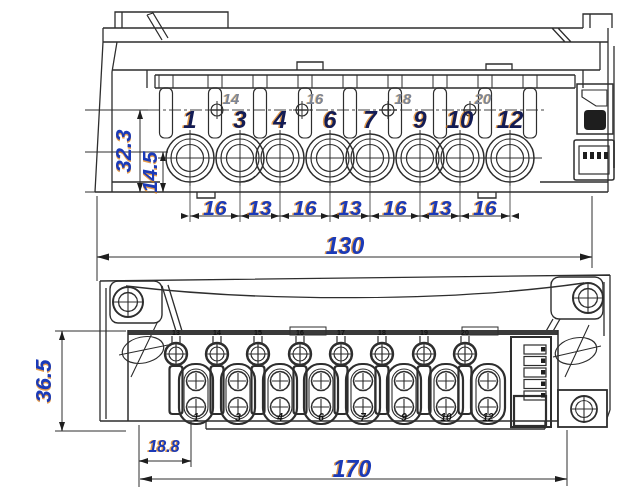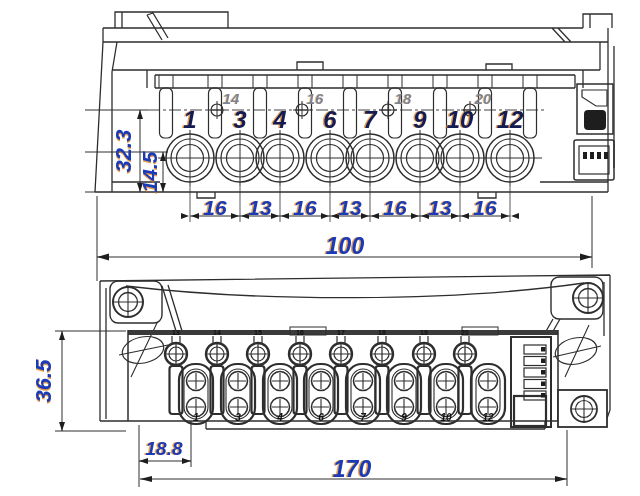--- a/index.html
+++ b/index.html
@@ -377,18 +377,18 @@
       <span style="left: 280px;">4</span>
       <span style="left: 321px;">6</span>
       <span style="left: 363px;">7</span>
       <span style="left: 404px;">9</span>
       <span style="left: 446px;">10</span>
       <span style="left: 488px;">12</span>
     </div>
 
   <span class="lbl dimlbl rot" style="left:124px;top:151px">32.3</span>
   <span class="lbl dimlbl rot" style="left:150px;top:172px;font-size:21px">14.5</span>
-  <span class="lbl dimlbl ctr" style="left:345px;top:233px;font-size:23px">100</span>
+  <span class="lbl dimlbl ctr" style="left:345px;top:233px;font-size:23px">130</span>
   <span class="lbl dimlbl rot" style="left:44px;top:381px">36.5</span>
-  <span class="lbl dimlbl ctr" style="left:164px;top:438px;font-size:19px">18.8</span>
+  <span class="lbl dimlbl ctr" style="left:164px;top:438px;font-size:16px">18.8</span>
   <span class="lbl dimlbl ctr" style="left:352px;top:456px;font-size:23px">170</span>
 
 </div>
 
 </body></html>

